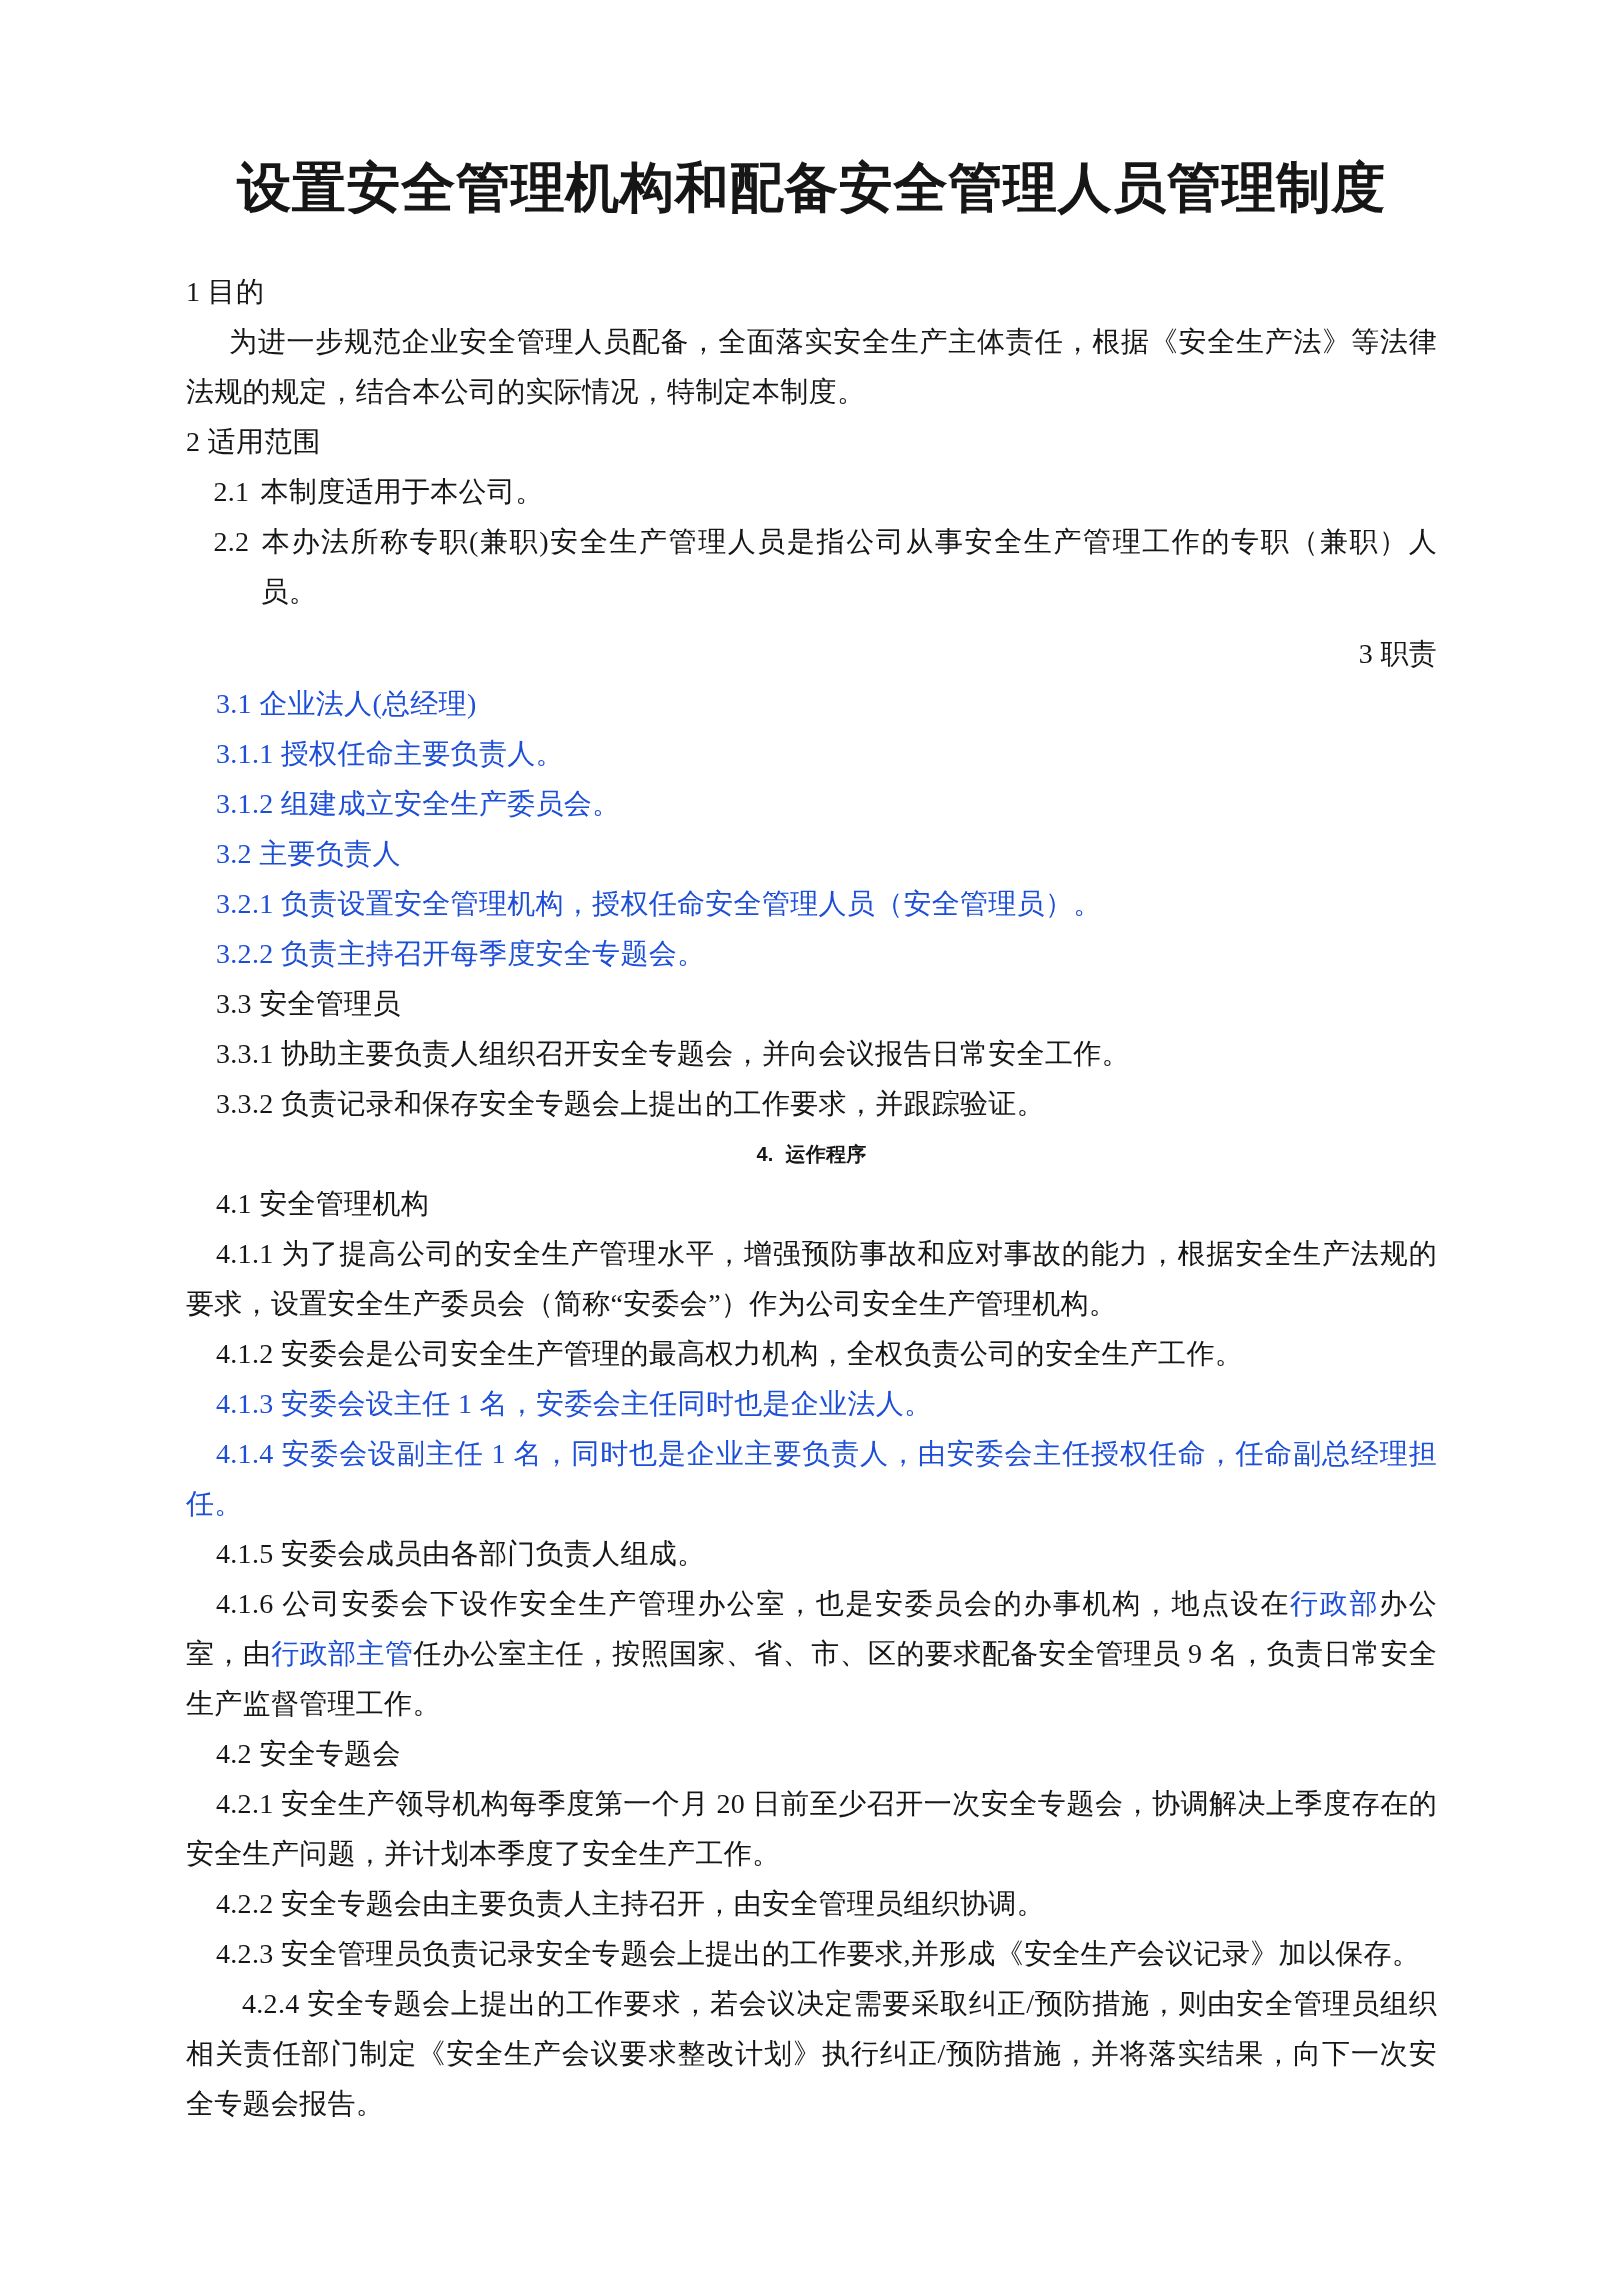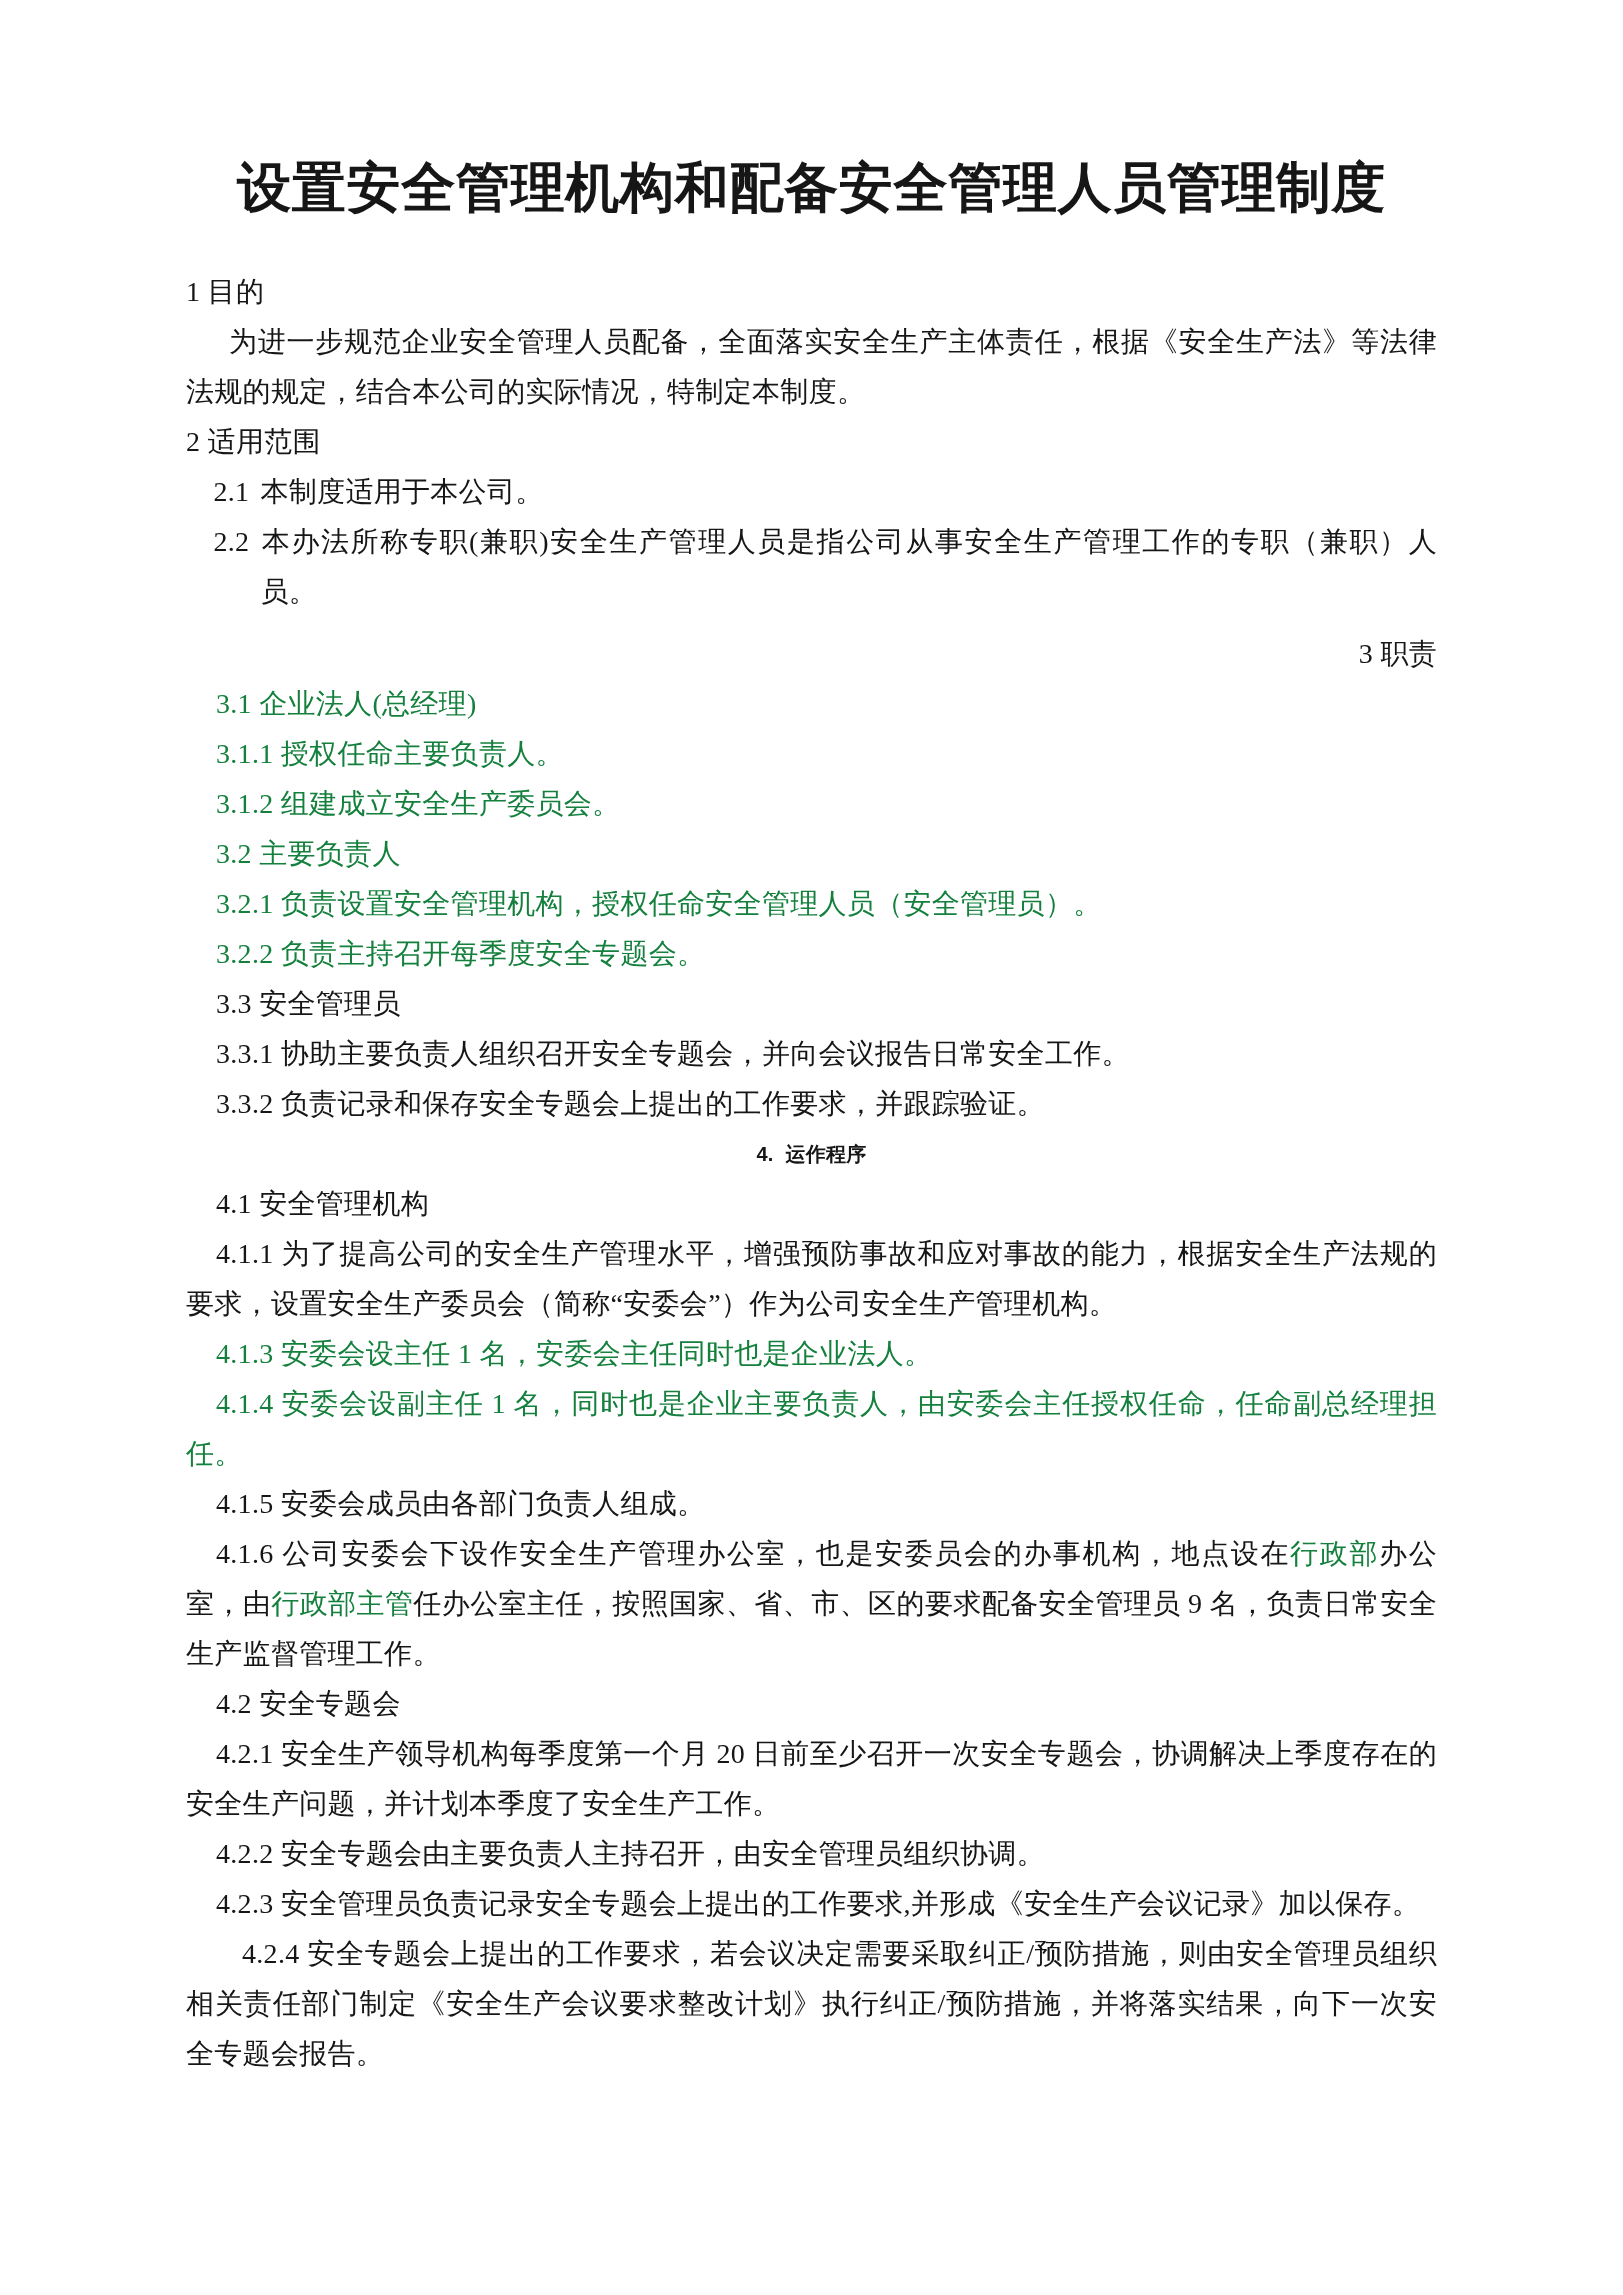--- a/index.html
+++ b/index.html
@@ -72,21 +72,21 @@
   .item2 {
     margin-left: 27.5px;
     padding-left: 47px;
     text-indent: -47px;
   }
   .item2 .num {
     display: inline-block;
     width: 47px;
     text-indent: 0;
   }
-  .red { color: #15803d; }
+  .red { color: #1d4ed8; }
 </style>
 </head>
 <body>
 
 <div class="page">
   <div class="content">
     <div class="title">设置安全管理机构和配备安全管理人员管理制度</div>
     <div id="doc-blocks">
         <div class="blk heading first"><span>1 目的</span></div>
         <div class="blk para"><span>为进一步规范企业安全管理人员配备，全面落实安全生产主体责任，根据《安全生产法》等法律法规的规定，结合本公司的实际情况，特制定本制度。</span></div>
@@ -99,20 +99,21 @@
         <div class="blk item"><span class="red">3.1.2 组建成立安全生产委员会。</span></div>
         <div class="blk item"><span class="red">3.2 主要负责人</span></div>
         <div class="blk item"><span class="red">3.2.1 负责设置安全管理机构，授权任命安全管理人员（安全管理员）。</span></div>
         <div class="blk item"><span class="red">3.2.2 负责主持召开每季度安全专题会。</span></div>
         <div class="blk item"><span>3.3 安全管理员</span></div>
         <div class="blk item"><span>3.3.1 协助主要负责人组织召开安全专题会，并向会议报告日常安全工作。</span></div>
         <div class="blk item"><span>3.3.2 负责记录和保存安全专题会上提出的工作要求，并跟踪验证。</span></div>
         <div class="blk heading-bold"><span>4.&nbsp;&nbsp;运作程序</span></div>
         <div class="blk item"><span>4.1 安全管理机构</span></div>
         <div class="blk item"><span>4.1.1 为了提高公司的安全生产管理水平，增强预防事故和应对事故的能力，根据安全生产法规的要求，设置安全生产委员会（简称“安委会”）作为公司安全生产管理机构。</span></div>
+        <div class="blk item"><span>4.1.2 安委会是公司安全生产管理的最高权力机构，全权负责公司的安全生产工作。</span></div>
         <div class="blk item"><span class="red">4.1.3 安委会设主任 1 名，安委会主任同时也是企业法人。</span></div>
         <div class="blk item"><span class="red">4.1.4 安委会设副主任 1 名，同时也是企业主要负责人，由安委会主任授权任命，任命副总经理担任。</span></div>
         <div class="blk item"><span>4.1.5 安委会成员由各部门负责人组成。</span></div>
         <div class="blk item"><span>4.1.6 公司安委会下设作安全生产管理办公室，也是安委员会的办事机构，地点设在</span><span class="red">行政部</span><span>办公室，由</span><span class="red">行政部主管</span><span>任办公室主任，按照国家、省、市、区的要求配备安全管理员 9 名，负责日常安全生产监督管理工作。</span></div>
         <div class="blk item"><span>4.2 安全专题会</span></div>
         <div class="blk item"><span>4.2.1 安全生产领导机构每季度第一个月 20 日前至少召开一次安全专题会，协调解决上季度存在的安全生产问题，并计划本季度了安全生产工作。</span></div>
         <div class="blk item"><span>4.2.2 安全专题会由主要负责人主持召开，由安全管理员组织协调。</span></div>
         <div class="blk item nowrap"><span>4.2.3 安全管理员负责记录安全专题会上提出的工作要求,并形成《安全生产会议记录》加以保存。</span></div>
         <div class="blk item indent-lg"><span>4.2.4 安全专题会上提出的工作要求，若会议决定需要采取纠正/预防措施，则由安全管理员组织相关责任部门制定《安全生产会议要求整改计划》执行纠正/预防措施，并将落实结果，向下一次安全专题会报告。</span></div>
       </div>

